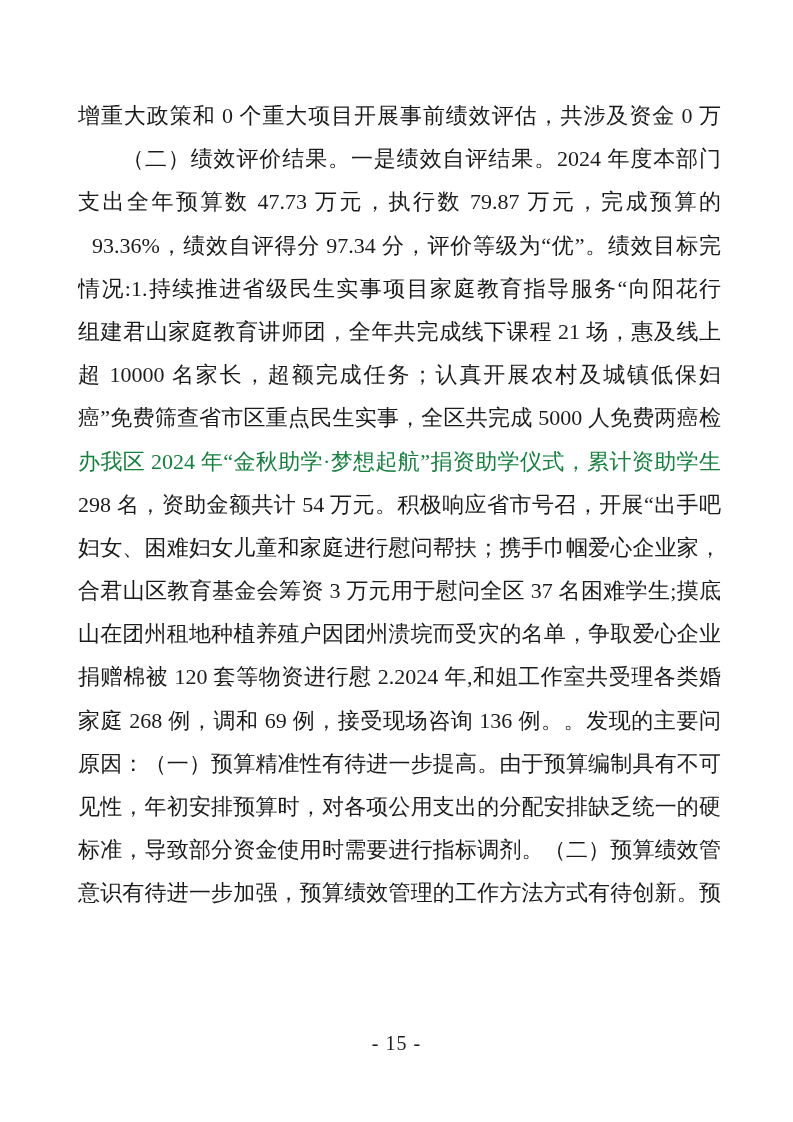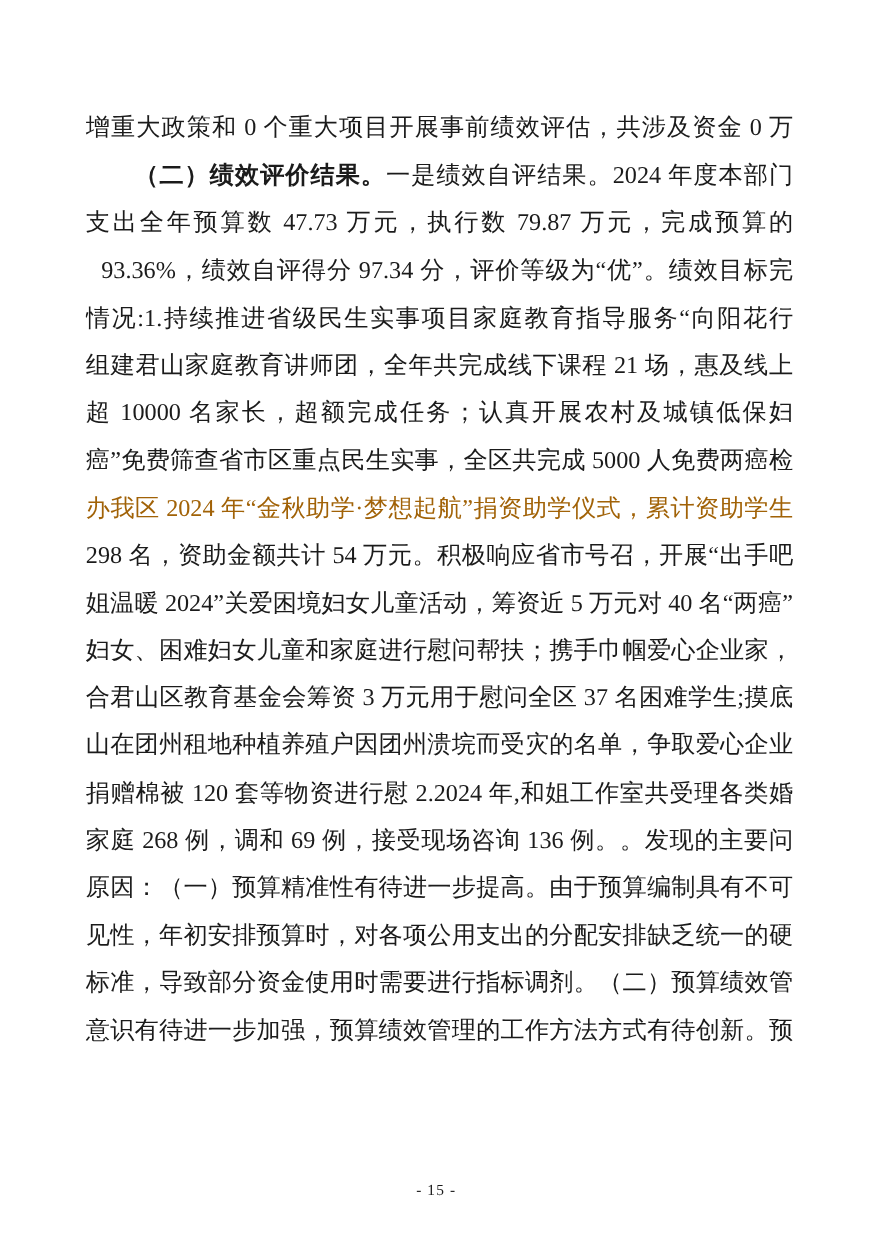--- a/index.html
+++ b/index.html
@@ -32,53 +32,51 @@
     color: #1b1b1b;
     text-align: justify;
     text-align-last: justify;
     overflow: hidden;
     white-space: normal;
   }
   .line.indent {
     text-indent: 44px;
   }
   .seg-bold {
-    font-weight: 700;
+    font-weight: 400;
     margin-top: 48px;
   }
   .footer {
     position: absolute;
     left: 0;
     right: 0;
     top: 1032px;
     height: 22px;
     line-height: 22px;
     text-align: center;
-    font-size: 14px;
+    font-size: 20px;
     color: #1b1b1b;
     letter-spacing: 1px;
-    margin-top: 40px;
   }
 </style>
 </head>
 <body style="background: rgb(255, 255, 255);">
 
 <div class="page">
   <div class="text-body">
       <div class="line" style="color: rgb(27, 27, 27);"><span>增重大政策和 0 个重大项目开展事前绩效评估，共涉及资金 0 万元。</span></div>
       <div class="line indent" style="color: rgb(27, 27, 27);"><span class="seg-bold">（二）绩效评价结果。</span><span>一是绩效自评结果。2024 年度本部门整体</span></div>
       <div class="line" style="color: rgb(27, 27, 27);"><span>支出全年预算数 47.73 万元，执行数 79.87 万元，完成预算的</span></div>
       <div class="line" style="color: rgb(27, 27, 27); margin-left: 14px;"><span>93.36%，绩效自评得分 97.34 分，评价等级为“优”。绩效目标完成</span></div>
       <div class="line" style="color: rgb(27, 27, 27);"><span>情况:1.持续推进省级民生实事项目家庭教育指导服务“向阳花行动”，</span></div>
       <div class="line" style="color: rgb(27, 27, 27);"><span>组建君山家庭教育讲师团，全年共完成线下课程 21 场，惠及线上线下</span></div>
       <div class="line" style="color: rgb(27, 27, 27);"><span>超 10000 名家长，超额完成任务；认真开展农村及城镇低保妇女“两</span></div>
       <div class="line" style="color: rgb(27, 27, 27);"><span>癌”免费筛查省市区重点民生实事，全区共完成 5000 人免费两癌检查</span></div>
-      <div class="line" style="color: #a16207;"><span>办我区 2024 年“金秋助学·梦想起航”捐资助学仪式，累计资助学生</span></div>
+      <div class="line" style="color: #15803d;"><span>办我区 2024 年“金秋助学·梦想起航”捐资助学仪式，累计资助学生</span></div>
       <div class="line" style="color: rgb(27, 27, 27);"><span>298 名，资助金额共计 54 万元。积极响应省市号召，开展“出手吧姐</span></div>
-      <div class="line" style="color: rgb(27, 27, 27);"><span>姐温暖 2024”关爱困境妇女儿童活动，筹资近 5 万元对 40 名“两癌”</span></div>
       <div class="line" style="color: rgb(27, 27, 27);"><span>妇女、困难妇女儿童和家庭进行慰问帮扶；携手巾帼爱心企业家，联</span></div>
       <div class="line" style="color: rgb(27, 27, 27);"><span>合君山区教育基金会筹资 3 万元用于慰问全区 37 名困难学生;摸底君</span></div>
       <div class="line" style="color: rgb(27, 27, 27);"><span>山在团州租地种植养殖户因团州溃垸而受灾的名单，争取爱心企业家</span></div>
       <div class="line" style="color: rgb(27, 27, 27);"><span>捐赠棉被 120 套等物资进行慰 2.2024 年,和姐工作室共受理各类婚姻</span></div>
       <div class="line" style="color: rgb(27, 27, 27);"><span>家庭 268 例，调和 69 例，接受现场咨询 136 例。。发现的主要问题及</span></div>
       <div class="line" style="color: rgb(27, 27, 27);"><span>原因：（一）预算精准性有待进一步提高。由于预算编制具有不可预</span></div>
       <div class="line" style="color: rgb(27, 27, 27);"><span>见性，年初安排预算时，对各项公用支出的分配安排缺乏统一的硬性</span></div>
       <div class="line" style="color: rgb(27, 27, 27);"><span>标准，导致部分资金使用时需要进行指标调剂。（二）预算绩效管理</span></div>
       <div class="line" style="color: rgb(27, 27, 27);"><span>意识有待进一步加强，预算绩效管理的工作方法方式有待创新。预算</span></div>
     </div>

